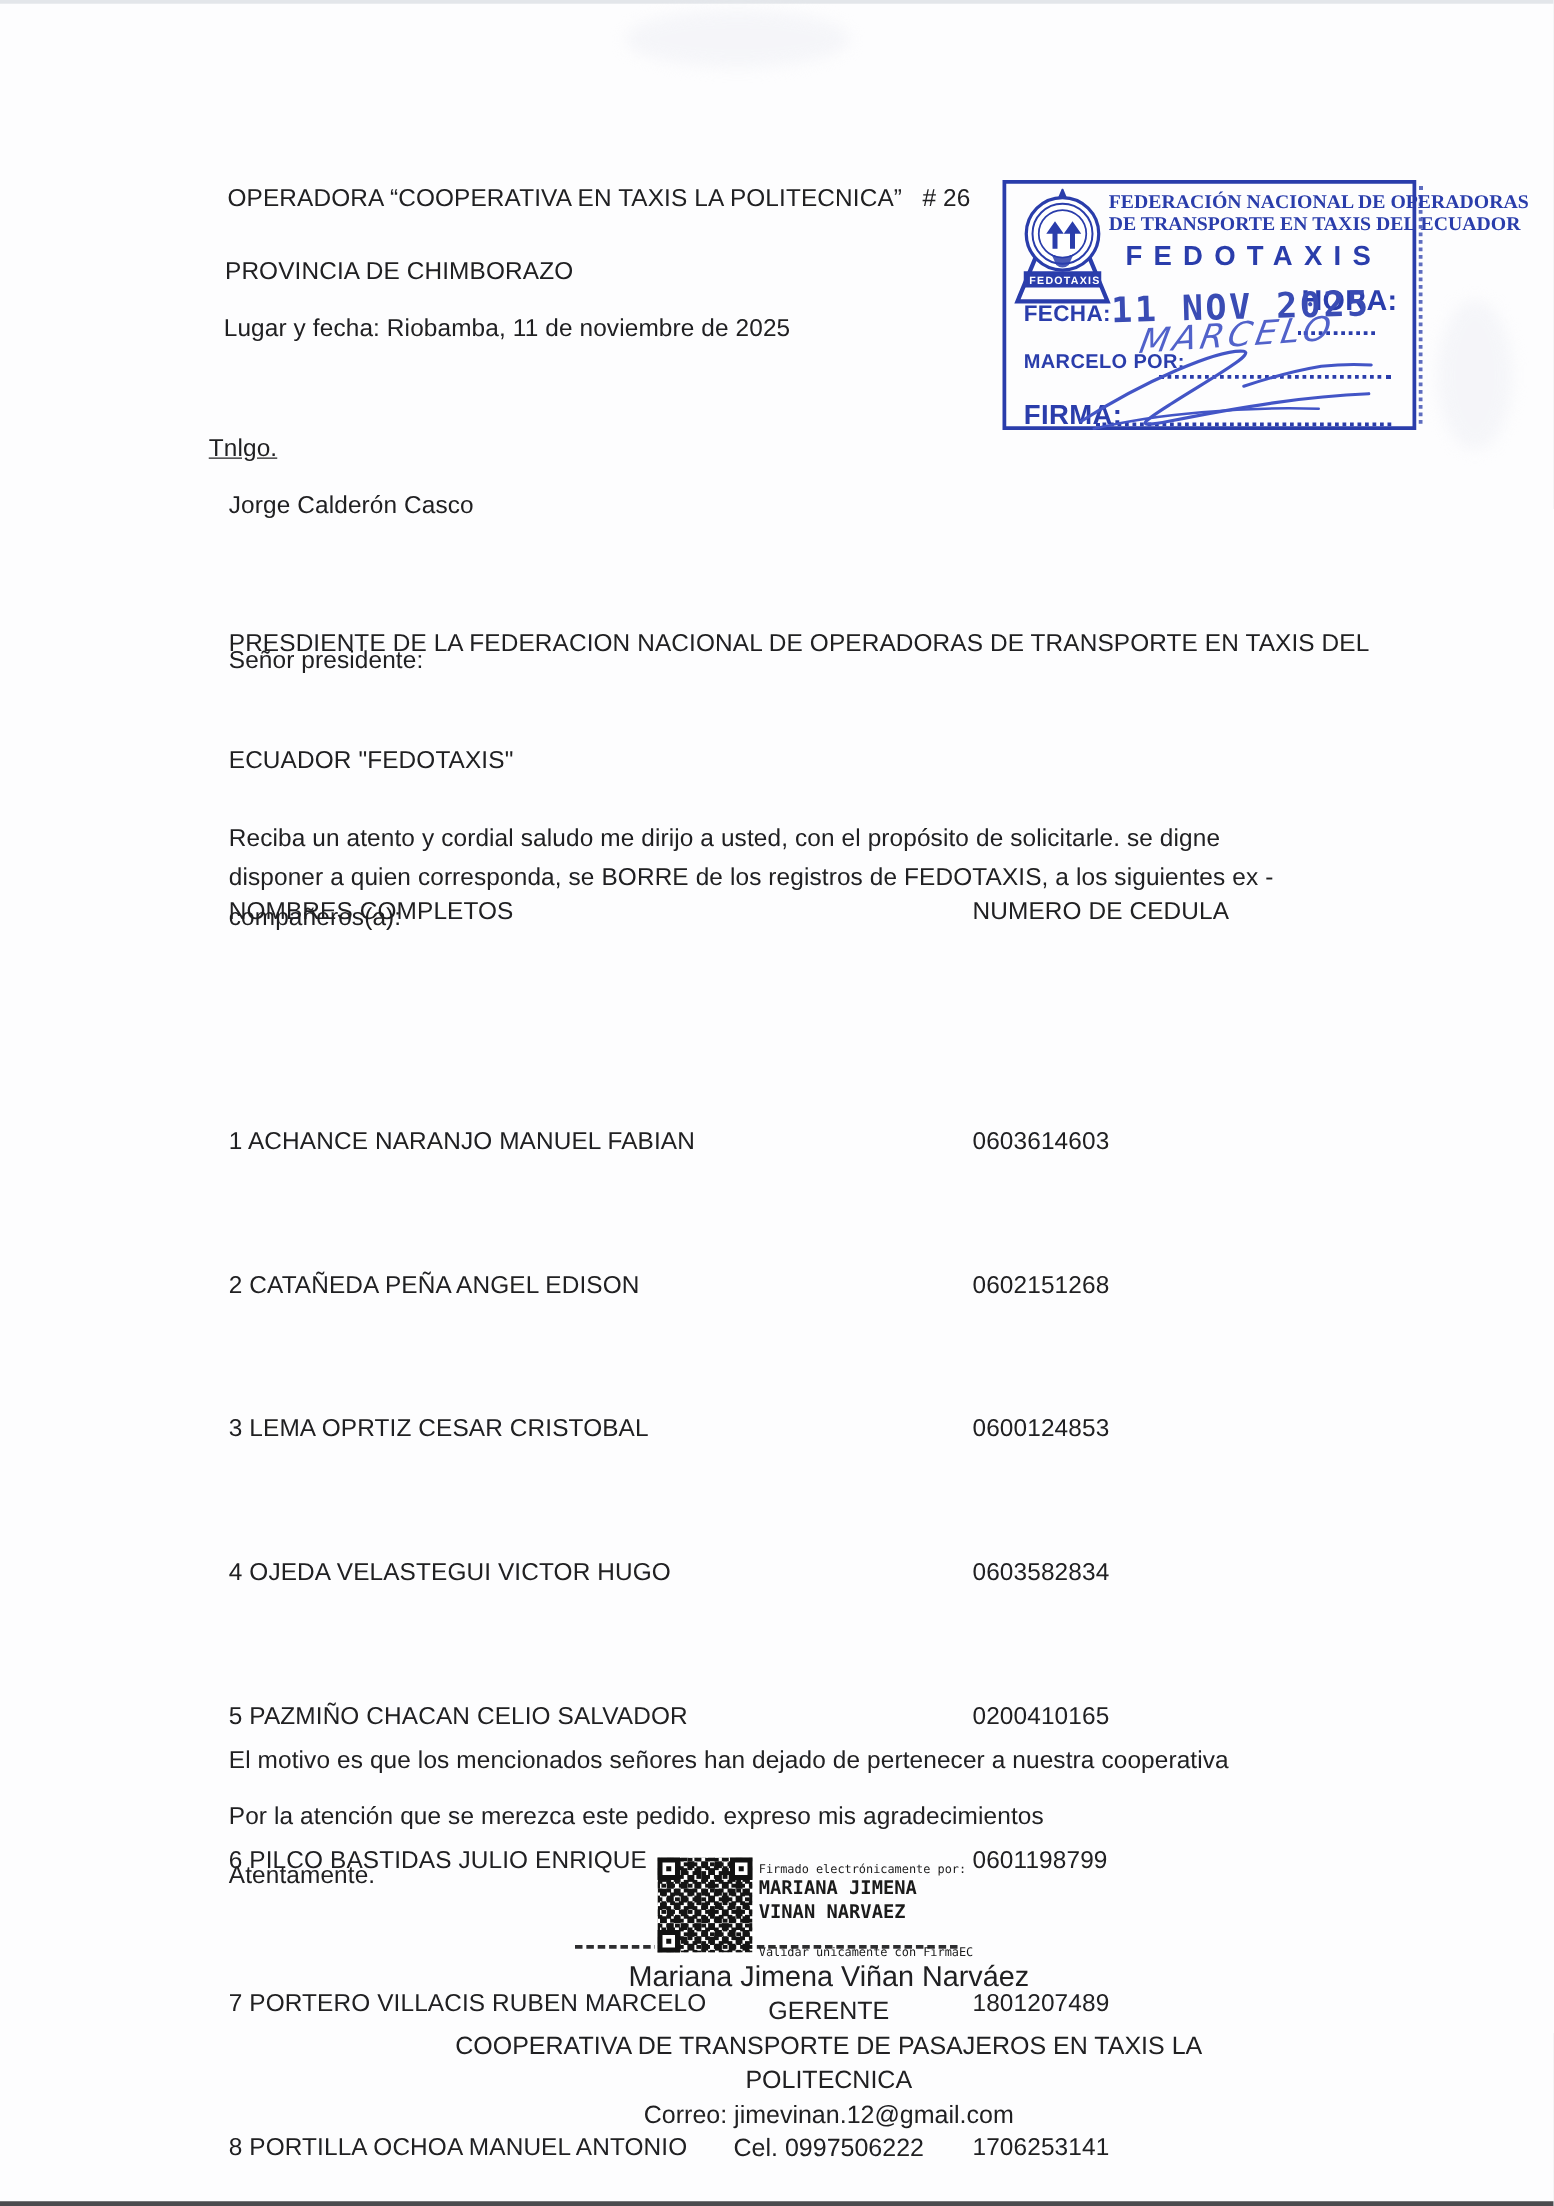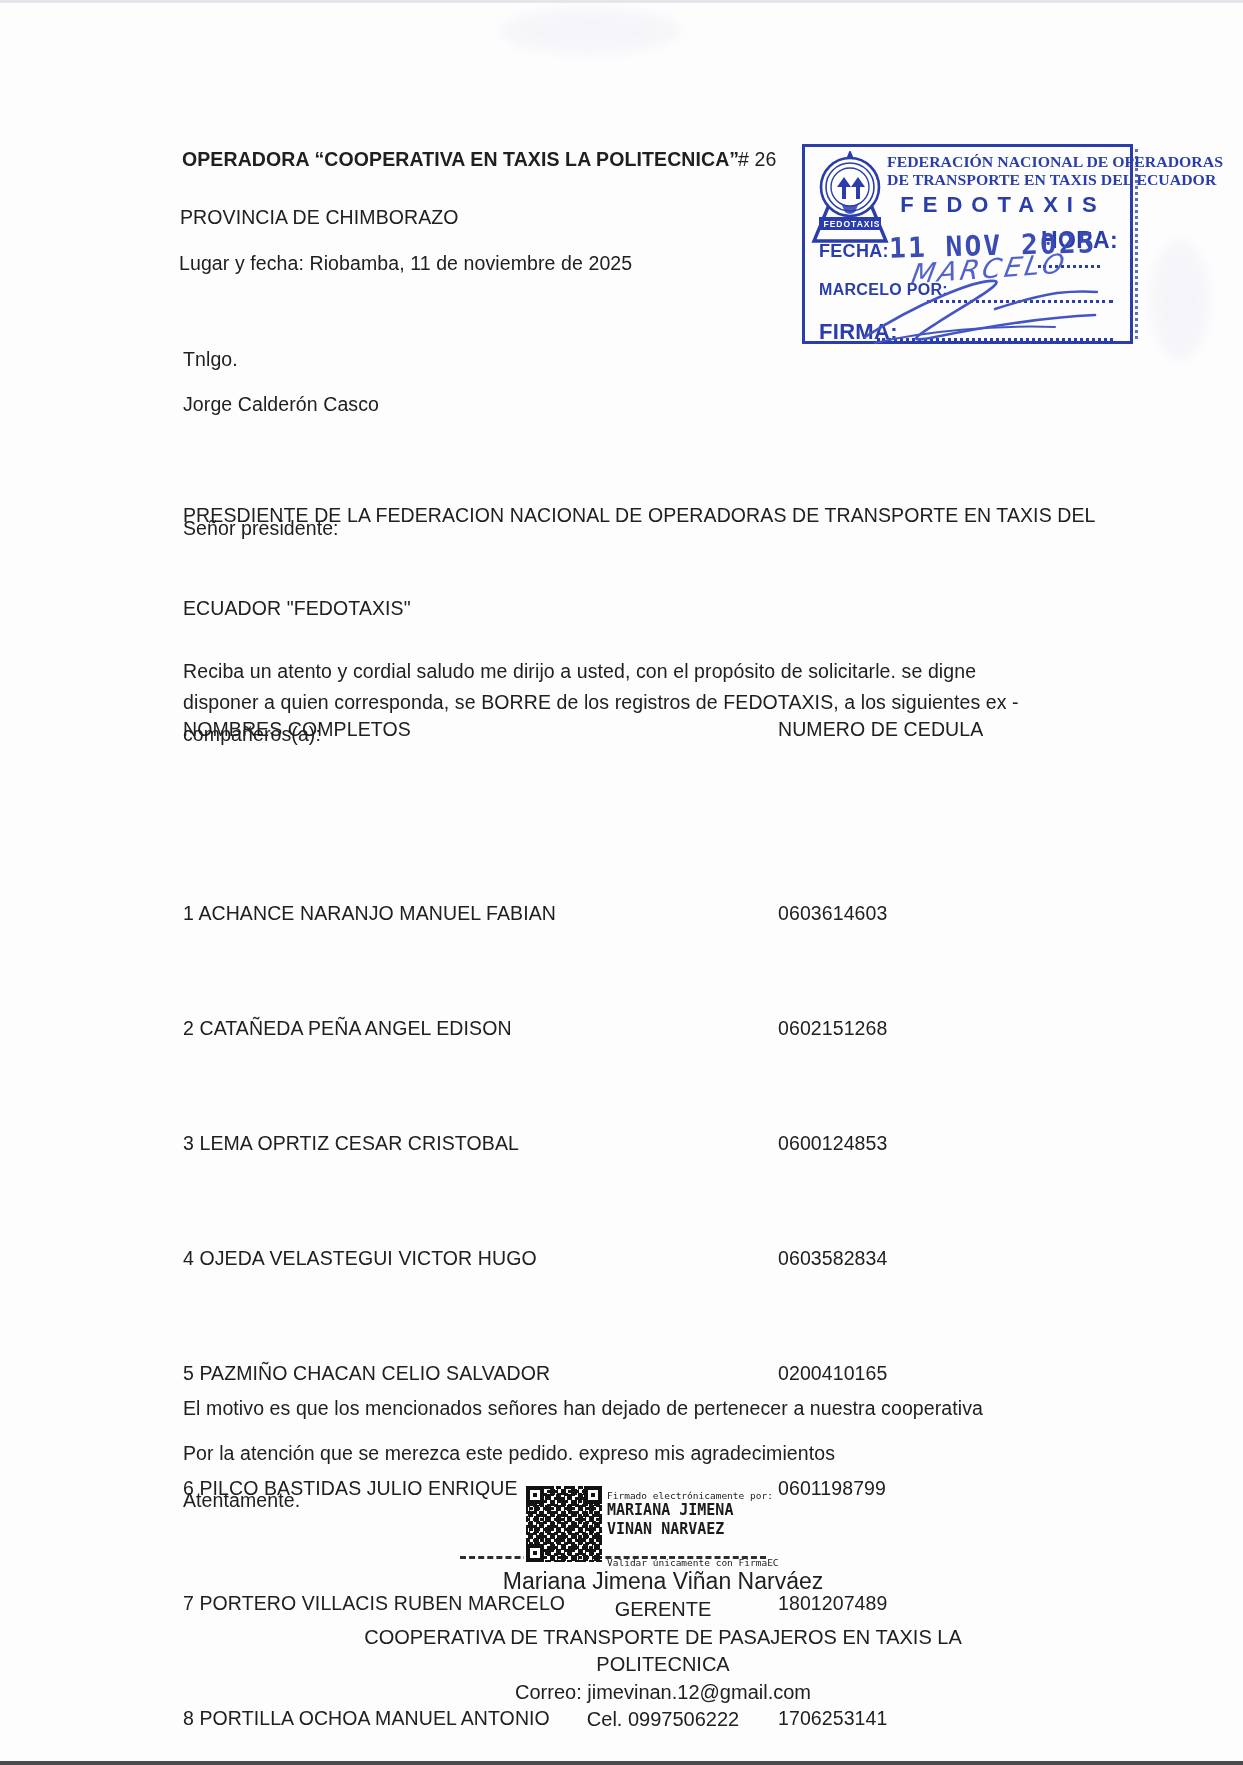--- a/index.html
+++ b/index.html
@@ -66,21 +66,21 @@
 </head>
 <body>
 
 <div class="page">
 
   <div class="abs edge-top"></div>
   <div class="abs smudge" style="left:500px;top:8px;width:180px;height:46px;"></div>
   <div class="abs smudge" style="left:1150px;top:240px;width:60px;height:120px;"></div>
   <div class="abs edge-bottom"></div>
 
-  <div class="abs txt" style="left:182px;top:148px;font-weight:bold;">OPERADORA “COOPERATIVA EN TAXIS LA POLITECNICA”</div>
+  <div class="abs txt" style="left:182px;top:148px;">OPERADORA “COOPERATIVA EN TAXIS LA POLITECNICA”</div>
   <div class="abs txt" style="left:738px;top:148px;text-align:center;"># 26</div>
   <div class="abs txt" style="left:180px;top:206px;">PROVINCIA DE CHIMBORAZO</div>
   <div class="abs txt" style="left:179px;top:252px;">Lugar y fecha: Riobamba, 11 de noviembre de 2025</div>
 
   <div class="abs stamp">
 
     <svg class="abs" style="left:6px;top:4px;" width="78" height="96" viewBox="0 0 78 96">
       <polygon points="39,3 75,90 3,90" fill="none" stroke="#2a3dab" stroke-width="3.4"></polygon>
       <circle cx="39" cy="36" r="29" fill="#fff" stroke="#2a3dab" stroke-width="2.6"></circle>
       <circle cx="39" cy="36" r="24" fill="none" stroke="#2a3dab" stroke-width="1.6"></circle>
@@ -109,21 +109,21 @@
 
     <div class="abs firma-lbl lbl">FIRMA:</div>
     <div class="abs firma-dots"></div>
     <svg class="abs" style="left:40px;top:118px;overflow:visible;" width="270" height="90" viewBox="0 0 270 90">
       <path d="M20,72 C70,40 130,14 150,16 C160,18 120,40 92,58 C70,72 60,78 90,72 C150,60 200,52 250,50" fill="none" stroke="#4355c6" stroke-width="2.6" stroke-linecap="round"></path>
       <path d="M150,44 C180,34 200,30 212,28 C230,26 238,26 252,27" fill="none" stroke="#4355c6" stroke-width="2.4" stroke-linecap="round"></path>
       <path d="M30,78 C80,66 150,60 210,62" fill="none" stroke="#4355c6" stroke-width="2" stroke-linecap="round"></path>
     </svg>
   </div>
 
-  <div class="abs txt" style="left:183px;top:348px;">Tnlgo.</div>
+  <div class="abs txt" style="left:167px;top:348px;text-decoration:underline;">Tnlgo.</div>
   <div class="abs txt" style="left:183px;top:393px;">Jorge Calderón Casco</div>
   <div class="abs txt" style="left:183px;top:438px;line-height:31px;">
     <div>PRESDIENTE DE LA FEDERACION NACIONAL DE OPERADORAS DE TRANSPORTE EN TAXIS DEL</div>
     <div>ECUADOR "FEDOTAXIS"</div>
   </div>
 
   <div class="abs txt" style="left:183px;top:517px;">Señor presidente:</div>
   <div class="abs txt" style="left:183px;top:561px;line-height:31.5px;">
     
   <div>Reciba un atento y cordial saludo me dirijo a usted, con el propósito de solicitarle. se digne</div><div>disponer a quien corresponda, se BORRE de los registros de FEDOTAXIS, a los siguientes ex -</div><div>compañeros(a):</div></div>

